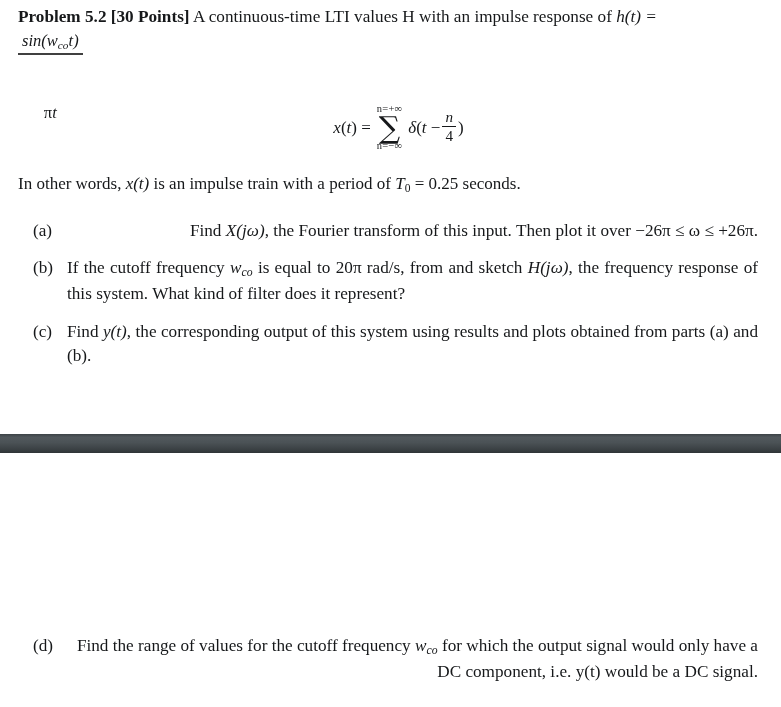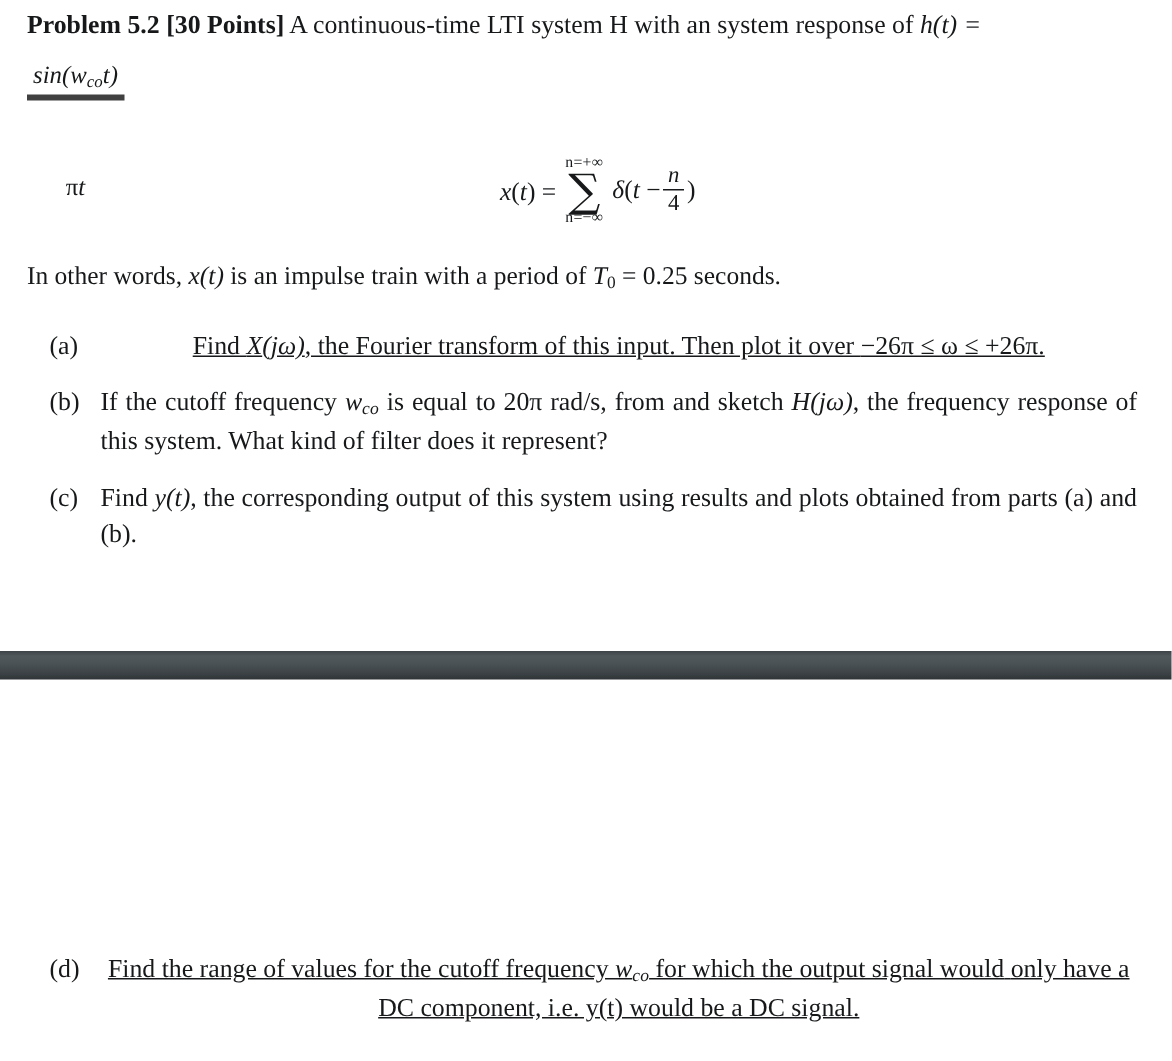--- a/index.html
+++ b/index.html
@@ -89,25 +89,24 @@
   }
   .bigfrac {
     display: inline-block;
     vertical-align: -0.72em;
     text-align: center;
     line-height: 1.12;
     margin-right: 5px;
   }
   .bigfrac .num {
     display: block;
-    border-bottom: 4px solid #404040;
+    border-bottom: 2px solid #404040;
     padding: 0 4px 1px 4px;
     font-style: italic;
     font-size: 16.5px;
-    margin-top: 9px;
   }
   .bigfrac .den {
     display: block;
     padding: 1px 4px 0 4px;
     font-size: 16.5px;
     margin-top: 48px;
   }
 
   
   .display-eq {
@@ -191,22 +190,21 @@
     padding-left: 33px;
     box-sizing: content-box;
   }
   .item .content {
     flex: 1 1 auto;
     padding-right: 23px;
     text-align: justify;
     text-justify: inter-word;
   }
   .item .content.nojust {
-    text-align: center;
-    text-decoration: underline;
+    text-align: right;
   }
 
   
   .band {
     position: absolute;
     left: 0;
     top: 434px;
     width: 781px;
     height: 19px;
     background: linear-gradient(to bottom,
@@ -227,21 +225,21 @@
   .nowrapline {
     white-space: nowrap;
   }
 </style>
 </head>
 <body>
 
 <div class="page">
 
   <div class="intro">
-    <div class="line1"><b>Problem 5.2  [30 Points]</b><span> A continuous-time LTI system H with an system response of </span><span class="mathit">h(t) =</span></div>
+    <div class="line1"><b>Problem 5.2  [30 Points]</b><span> A continuous-time LTI values H with an impulse response of </span><span class="mathit">h(t) =</span></div>
 
     <div class="line2"><span class="bigfrac">
         <span class="num"><span>sin(w</span><span class="sub">co</span><span>t)</span></span>
         <span class="den"><span class="mathrm">π</span><span class="mathit">t</span></span>
       </span></div>
   </div>
 
   <div class="display-eq">
     <span class="eq-inner">
       <span class="eq-lhs"><span class="mathit">x</span><span>(</span><span class="mathit">t</span><span>)</span>

